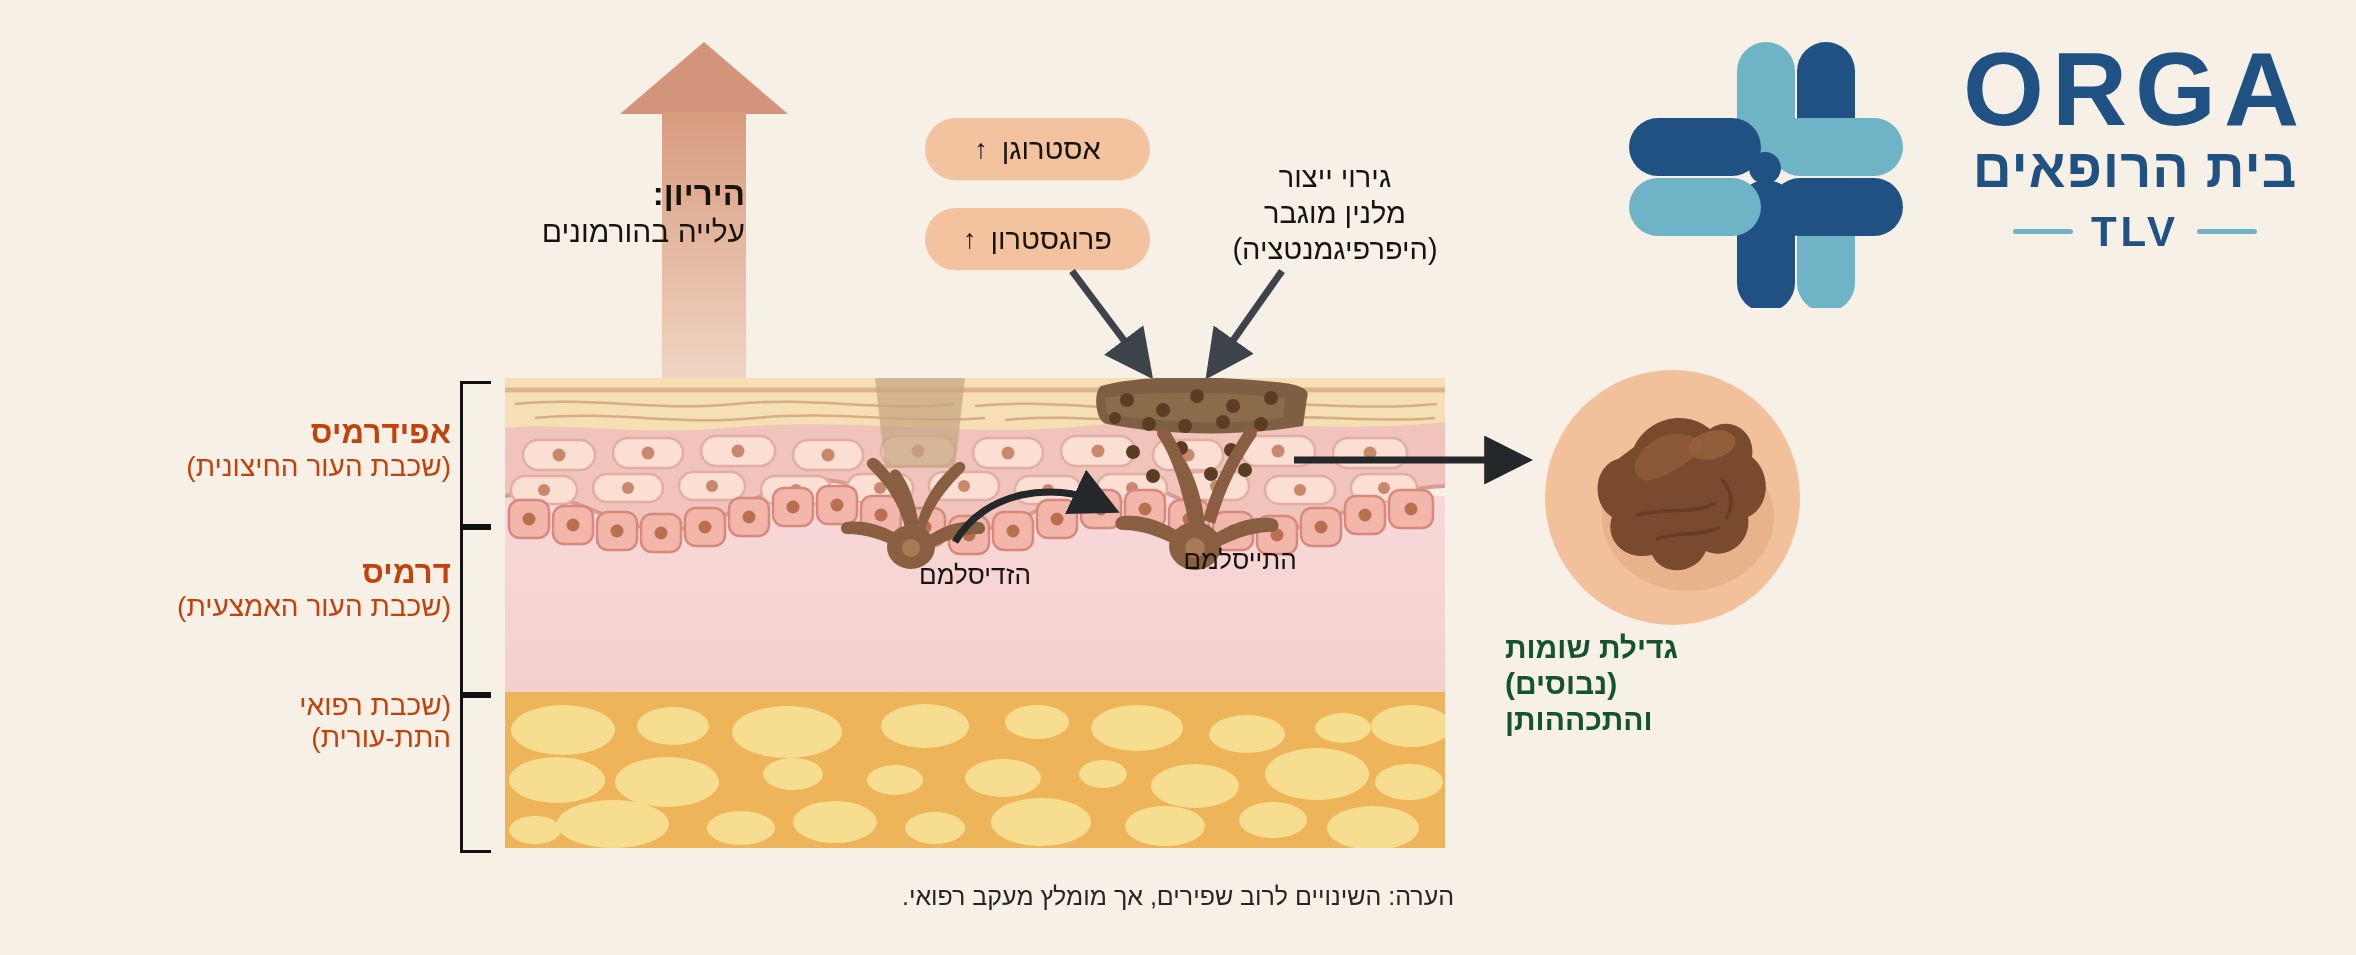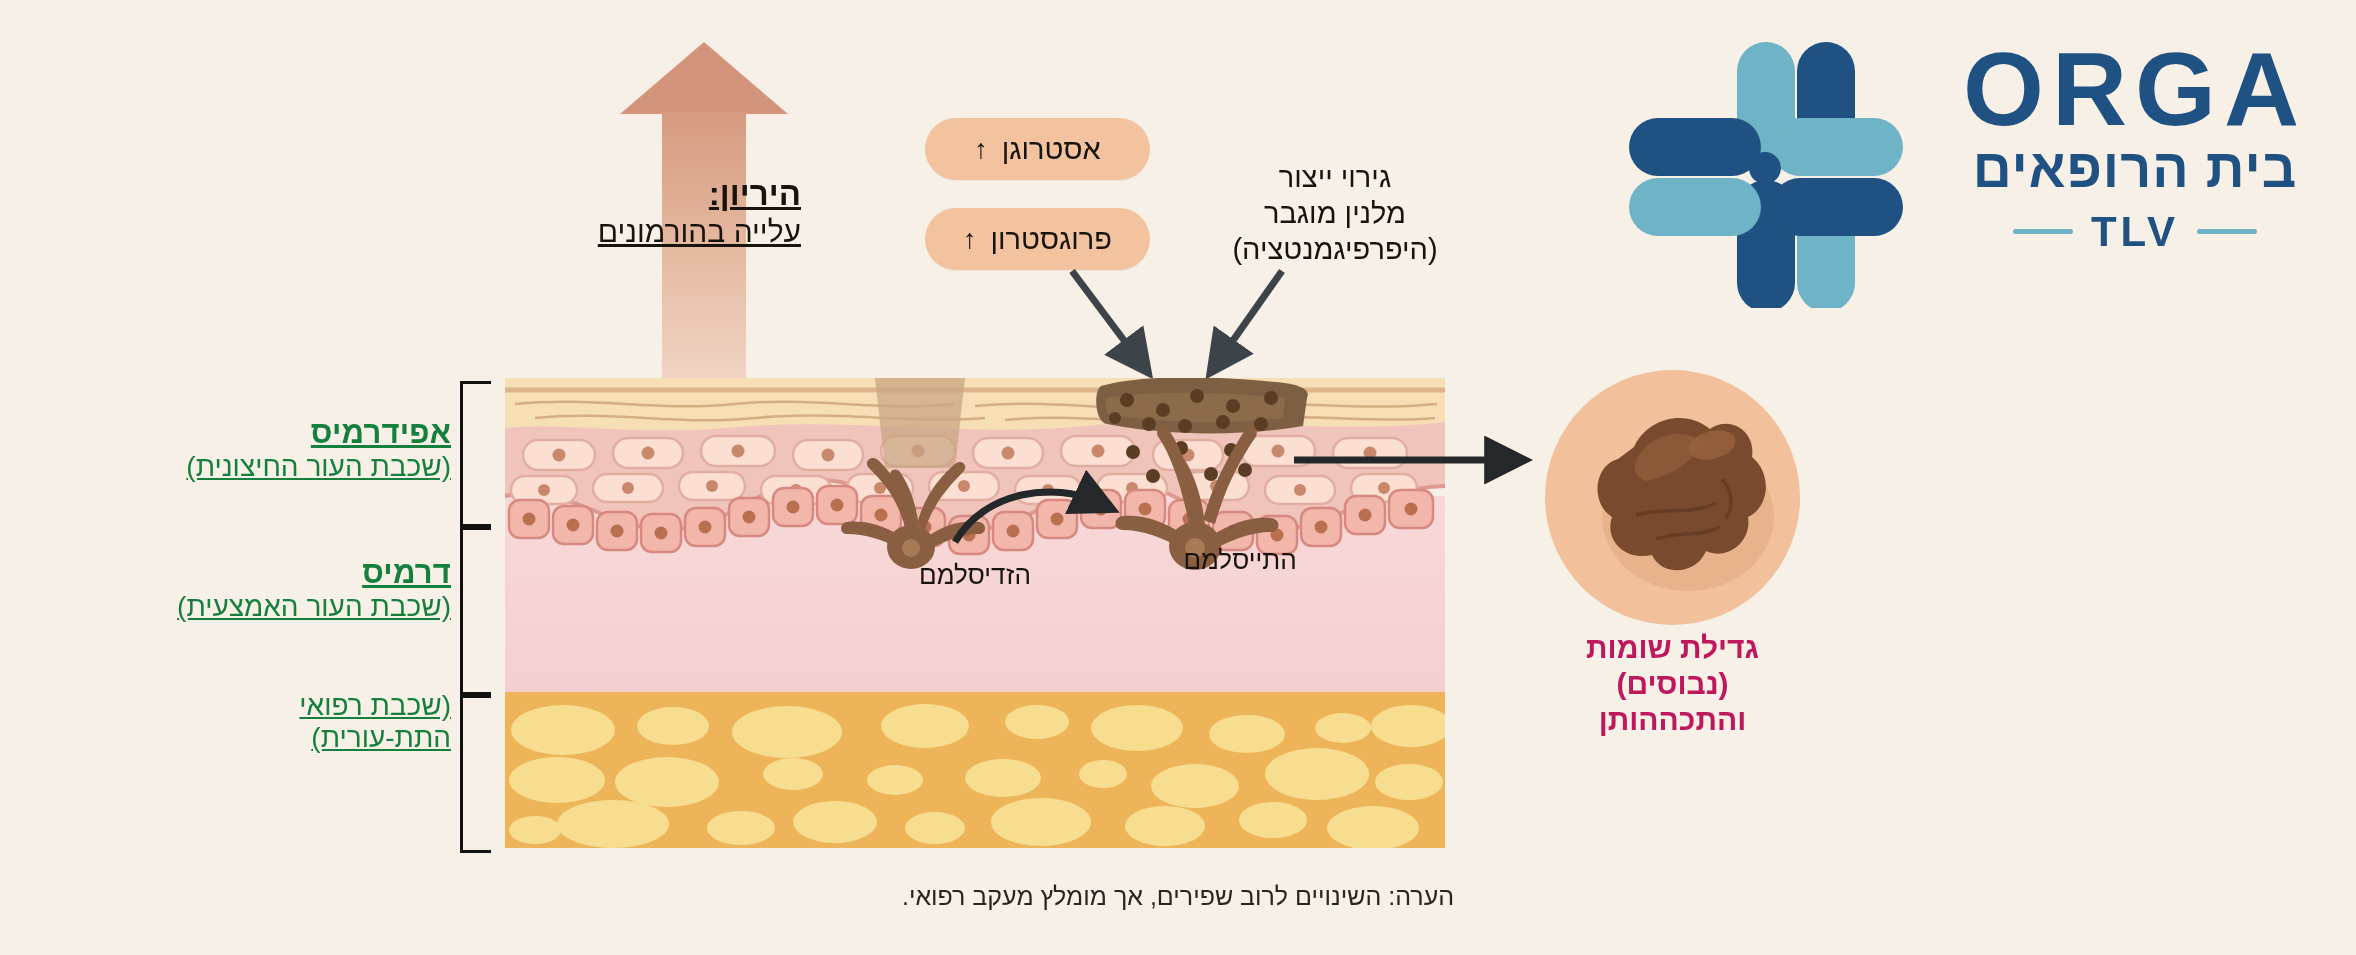--- a/index.html
+++ b/index.html
@@ -8,21 +8,21 @@
     width:2356px;height:955px;
     background:#f7f0e6;
     font-family:"Liberation Sans","DejaVu Sans",sans-serif;
     overflow:hidden;position:relative;
   }
   .stage{position:absolute;inset:0;}
   .abs{position:absolute;}
 
   
   .layer-label{
-    text-align:right;direction:rtl;color:#15803d;line-height:1.16;text-decoration:underline;
+    text-align:right;direction:rtl;color:#c2410c;line-height:1.16;
   }
   .layer-label .ttl{font-weight:bold;font-size:31px;letter-spacing:.2px;display:block;}
   .layer-label .sub{font-weight:400;font-size:28px;display:block;}
 
   
   .bracket{
     position:absolute;border:3.5px solid #111;border-right:none;
     width:28px;background:transparent;
   }
 
@@ -54,21 +54,21 @@
 
   
   .skin{position:absolute;overflow:hidden;}
   .dermis{position:absolute;left:0;right:0;background:linear-gradient(180deg,#f7d8d8 0%,#f6d3d3 60%,#f4cfcf 100%);}
   .hypo{position:absolute;left:0;right:0;background:#eeb459;}
 
   .melano-label{position:absolute;direction:rtl;font-size:26px;color:#17140f;text-align:center;}
 
   
   .mole-circle{position:absolute;border-radius:50%;background:#f2c09a;}
-  .mole-cap{position:absolute;text-align:center;direction:rtl;font-weight:bold;font-size:30px;color:#be185d;line-height:1.2;}
+  .mole-cap{position:absolute;text-align:left;direction:rtl;font-weight:bold;font-size:30px;color:#14532d;line-height:1.2;}
 
   
   .footnote{position:absolute;direction:rtl;font-size:25px;color:#2a251e;text-align:center;width:100%;}
 
   
   .logo-wrap{position:absolute;}
   .logo-text{position:absolute;text-align:center;direction:ltr;}
   .logo-orga{font-size:104px;font-weight:bold;color:#1f5282;letter-spacing:8px;line-height:.96;}
   .logo-heb{font-size:54px;font-weight:bold;color:#1f5282;direction:rtl;letter-spacing:1px;line-height:1.05;}
   .logo-tlv-row{display:flex;align-items:center;justify-content:center;gap:18px;margin-top:11px;}
@@ -94,21 +94,21 @@
 
   <div class="abs layer-label" style="right:1905px;top:690px;width:390px;">
     <span class="sub">(שכבת רפואי</span>
     <span class="sub">התת-עורית)</span>
   </div>
   <div class="bracket" style="left:460px;top:695px;height:152px;"></div>
 
   <div class="preg-arrow-head" style="left:620px;top:42px;"></div>
   <div class="preg-arrow-shaft" style="left:662px;top:112px;width:84px;height:270px;"></div>
 
-  <div class="preg-text" style="right:1555px;top:175px;width:340px;text-decoration:underline;">
+  <div class="preg-text" style="right:1611px;top:175px;width:340px;">
     <span class="b">היריון:</span>
     <span class="n">עלייה בהורמונים</span>
   </div>
 
   <div class="pill" style="left:925px;top:118px;width:225px;height:62px;">
     <span>אסטרוגן</span>
     <span class="up">↑</span>
   </div>
   <div class="pill" style="left:925px;top:208px;width:225px;height:62px;">
     <span>פרוגסטרון</span>

